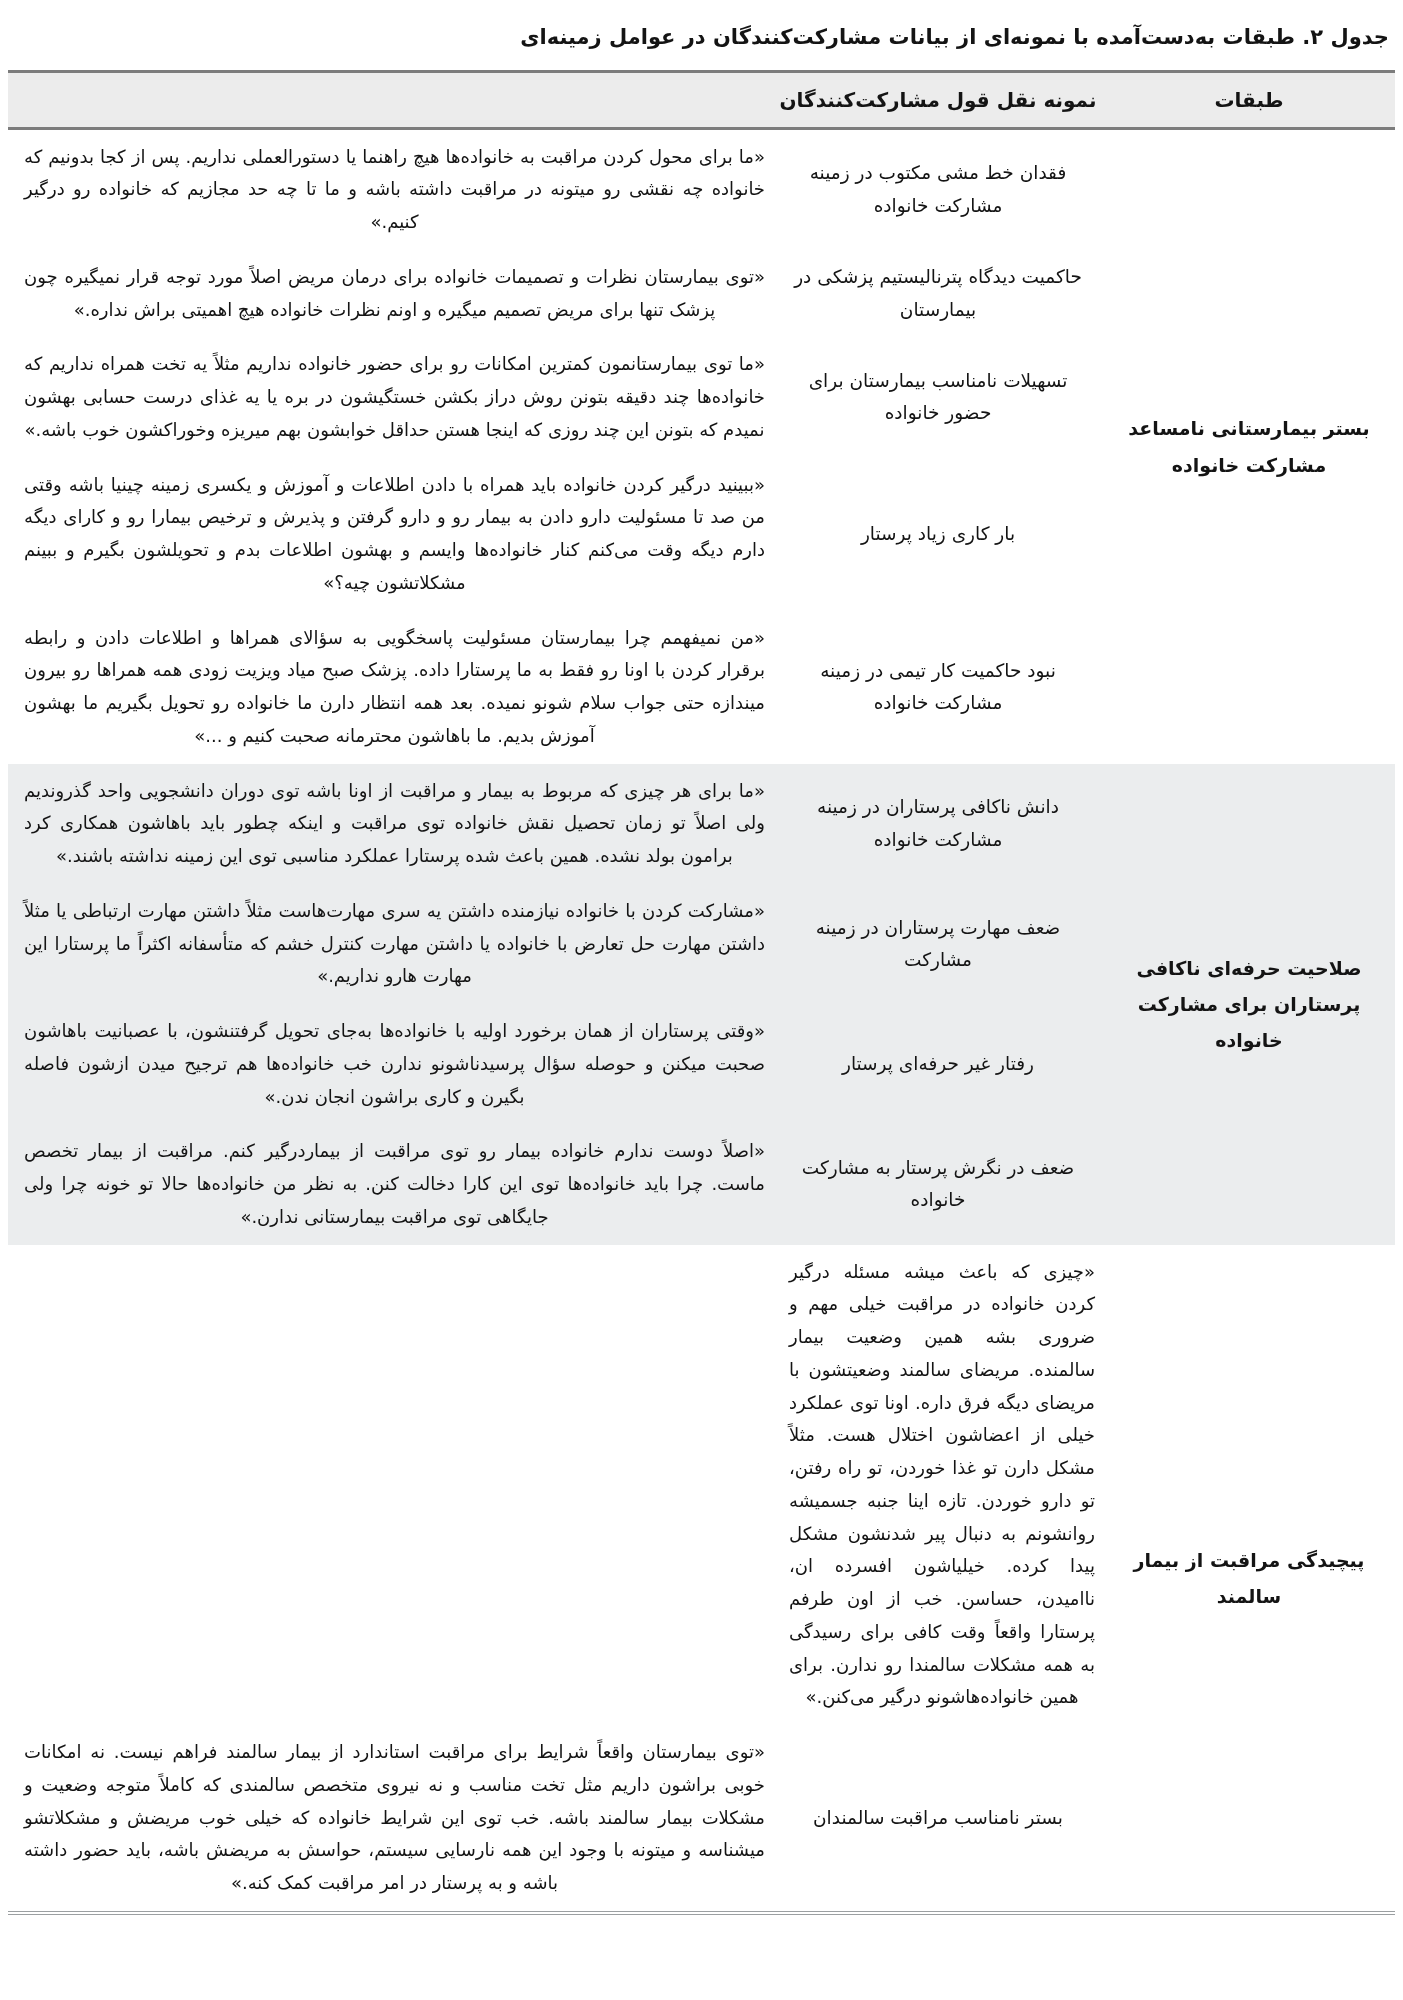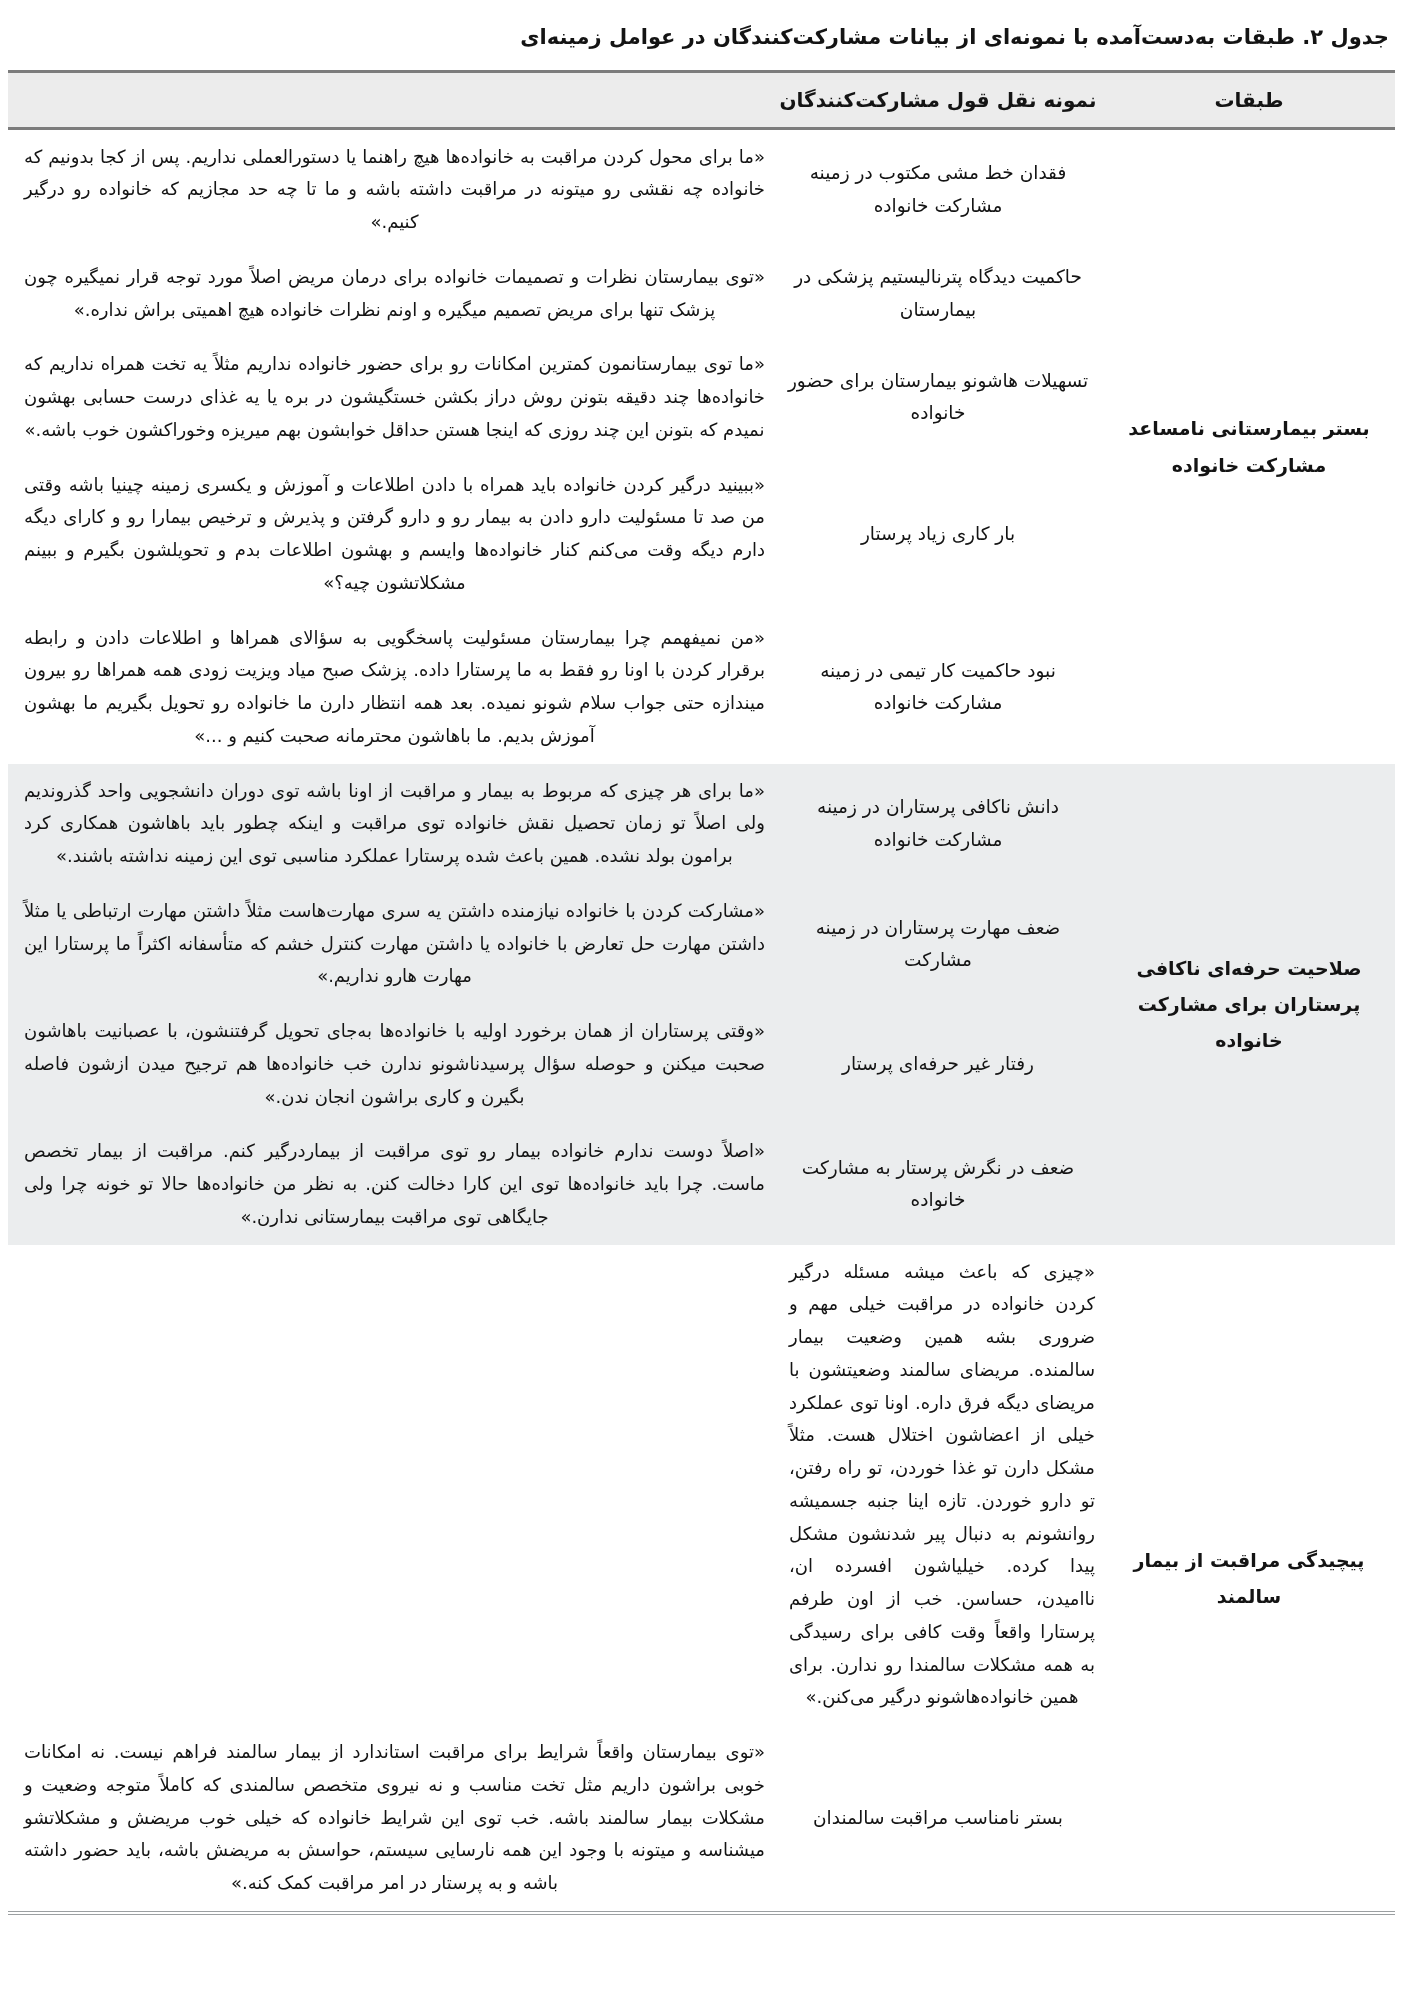--- a/index.html
+++ b/index.html
@@ -86,21 +86,21 @@
           <div class="rows">
             <div class="row">
               <div class="cell sub">فقدان خط مشی مکتوب در زمینه مشارکت خانواده</div>
               <div class="cell quote">«ما برای محول کردن مراقبت به خانواده‌ها هیچ راهنما یا دستورالعملی نداریم. پس از کجا بدونیم که خانواده چه نقشی رو میتونه در مراقبت داشته باشه و ما تا چه حد مجازیم که خانواده رو درگیر کنیم.»</div>
             </div>
             <div class="row">
               <div class="cell sub">حاکمیت دیدگاه پترنالیستیم پزشکی در بیمارستان</div>
               <div class="cell quote">«توی بیمارستان نظرات و تصمیمات خانواده برای درمان مریض اصلاً مورد توجه قرار نمیگیره چون پزشک تنها برای مریض تصمیم میگیره و اونم نظرات خانواده هیچ اهمیتی براش نداره.»</div>
             </div>
             <div class="row">
-              <div class="cell sub">تسهیلات هاشونو بیمارستان برای حضور خانواده</div>
+              <div class="cell sub">تسهیلات نامناسب بیمارستان برای حضور خانواده</div>
               <div class="cell quote">«ما توی بیمارستانمون کمترین امکانات رو برای حضور خانواده نداریم مثلاً یه تخت همراه نداریم که خانواده‌ها چند دقیقه بتونن روش دراز بکشن خستگیشون در بره یا یه غذای درست حسابی بهشون نمیدم که بتونن این چند روزی که اینجا هستن حداقل خوابشون بهم میریزه وخوراکشون خوب باشه.»</div>
             </div>
             <div class="row">
               <div class="cell sub">بار کاری زیاد پرستار</div>
               <div class="cell quote">«ببینید درگیر کردن خانواده باید همراه با دادن اطلاعات و آموزش و یکسری زمینه چینیا باشه وقتی من صد تا مسئولیت دارو دادن به بیمار رو و دارو گرفتن و پذیرش و ترخیص بیمارا رو و کارای دیگه دارم دیگه وقت می‌کنم کنار خانواده‌ها وایسم و بهشون اطلاعات بدم و تحویلشون بگیرم و ببینم مشکلاتشون چیه؟»</div>
             </div>
             <div class="row">
               <div class="cell sub">نبود حاکمیت کار تیمی در زمینه مشارکت خانواده</div>
               <div class="cell quote">«من نمیفهمم چرا بیمارستان مسئولیت پاسخگویی به سؤالای همراها و اطلاعات دادن و رابطه برقرار کردن با اونا رو فقط به ما پرستارا داده. پزشک صبح میاد ویزیت زودی همه همراها رو بیرون میندازه حتی جواب سلام شونو نمیده. بعد همه انتظار دارن ما خانواده رو تحویل بگیریم ما بهشون آموزش بدیم. ما باهاشون محترمانه صحبت کنیم و ...»</div>
             </div>

